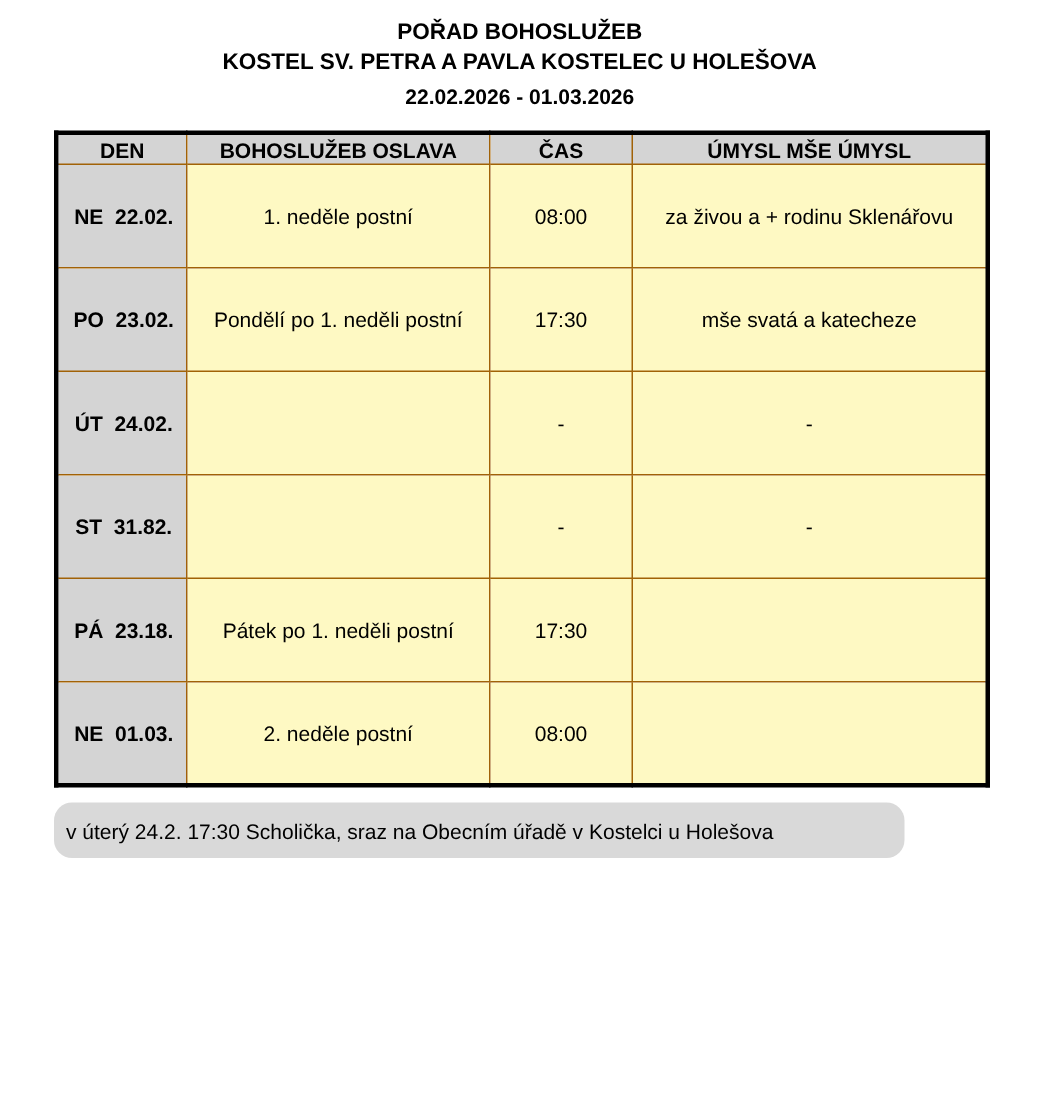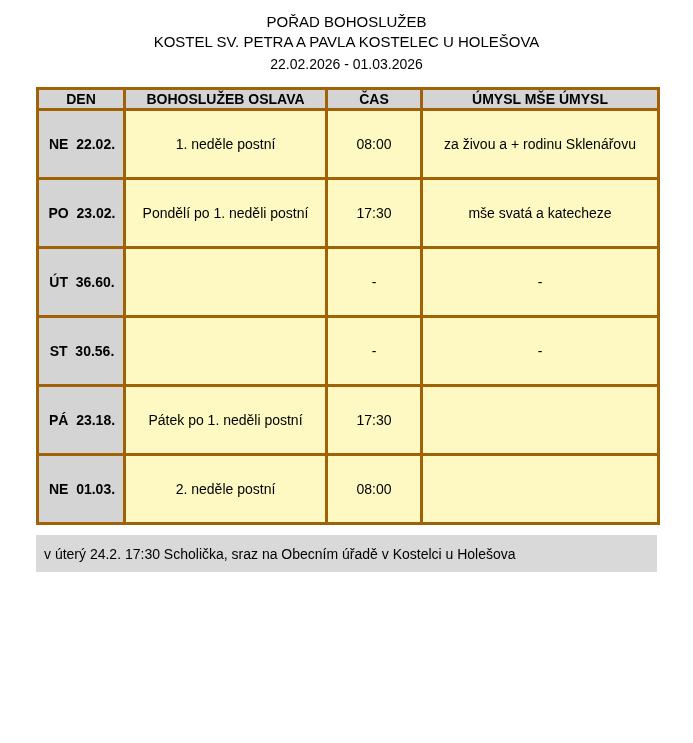--- a/index.html
+++ b/index.html
@@ -15,41 +15,41 @@
     background: #ffffff;
     box-sizing: border-box;
     padding-top: 12px;
   }
   .titles {
     text-align: center;
     line-height: 20px;
   }
   .title-main {
     font-size: 15px;
-    font-weight: normal;
+    font-weight: bold;
   }
   .title-sub {
     font-size: 15px;
-    font-weight: normal;
+    font-weight: bold;
   }
   .title-dates {
     font-size: 14px;
-    font-weight: normal;
+    font-weight: bold;
     margin-top: 2px;
   }
   table.schedule {
     border-collapse: collapse;
     margin: 13px 0 0 36px;
     width: 621px;
     table-layout: fixed;
     border: 3px solid #000000;
   }
   table.schedule th,
   table.schedule td {
-    border: 3px solid #a16207;
+    border: 1px solid #a16207;
     font-size: 14px;
     box-sizing: border-box;
     overflow: hidden;
   }
   table.schedule th {
     background: #d4d4d4;
     font-weight: bold;
     height: 21px;
     text-align: center;
     padding: 1px 2px;
@@ -67,28 +67,29 @@
     text-align: center;
     padding-left: 6px;
     white-space: pre;
   }
   col.c-den   { width: 87px; }
   col.c-osl   { width: 202px; }
   col.c-cas   { width: 95px; }
   col.c-umysl { width: 237px; }
   .note-bar {
     margin: 10px 12px 0 36px;
-    width: 621px;
+    width: 567px;
     height: 37px;
     background: #d9d9d9;
     box-sizing: border-box;
     display: flex;
     align-items: center;
     padding-left: 8px;
     font-size: 14px;
+    border-radius: 12px;
   }
 </style>
 </head>
 <body>
 
 <div class="page">
 
   <div class="titles">
     <div class="title-main">POŘAD BOHOSLUŽEB</div>
     <div class="title-sub">KOSTEL SV. PETRA A PAVLA KOSTELEC U HOLEŠOVA</div>
@@ -117,27 +118,27 @@
           <td class="time-cell">08:00</td>
           <td class="intention-cell">za živou a + rodinu Sklenářovu</td>
         </tr>
         <tr>
           <td class="day-cell">PO  23.02.</td>
           <td class="liturgy-cell">Pondělí po 1. neděli postní</td>
           <td class="time-cell">17:30</td>
           <td class="intention-cell">mše svatá a katecheze</td>
         </tr>
         <tr>
-          <td class="day-cell">ÚT  36.60.</td>
+          <td class="day-cell">ÚT  24.02.</td>
           <td class="liturgy-cell"></td>
           <td class="time-cell">-</td>
           <td class="intention-cell">-</td>
         </tr>
         <tr>
-          <td class="day-cell">ST  30.56.</td>
+          <td class="day-cell">ST  31.82.</td>
           <td class="liturgy-cell"></td>
           <td class="time-cell">-</td>
           <td class="intention-cell">-</td>
         </tr>
         <tr>
           <td class="day-cell">PÁ  23.18.</td>
           <td class="liturgy-cell">Pátek po 1. neděli postní</td>
           <td class="time-cell">17:30</td>
           <td class="intention-cell"></td>
         </tr>

